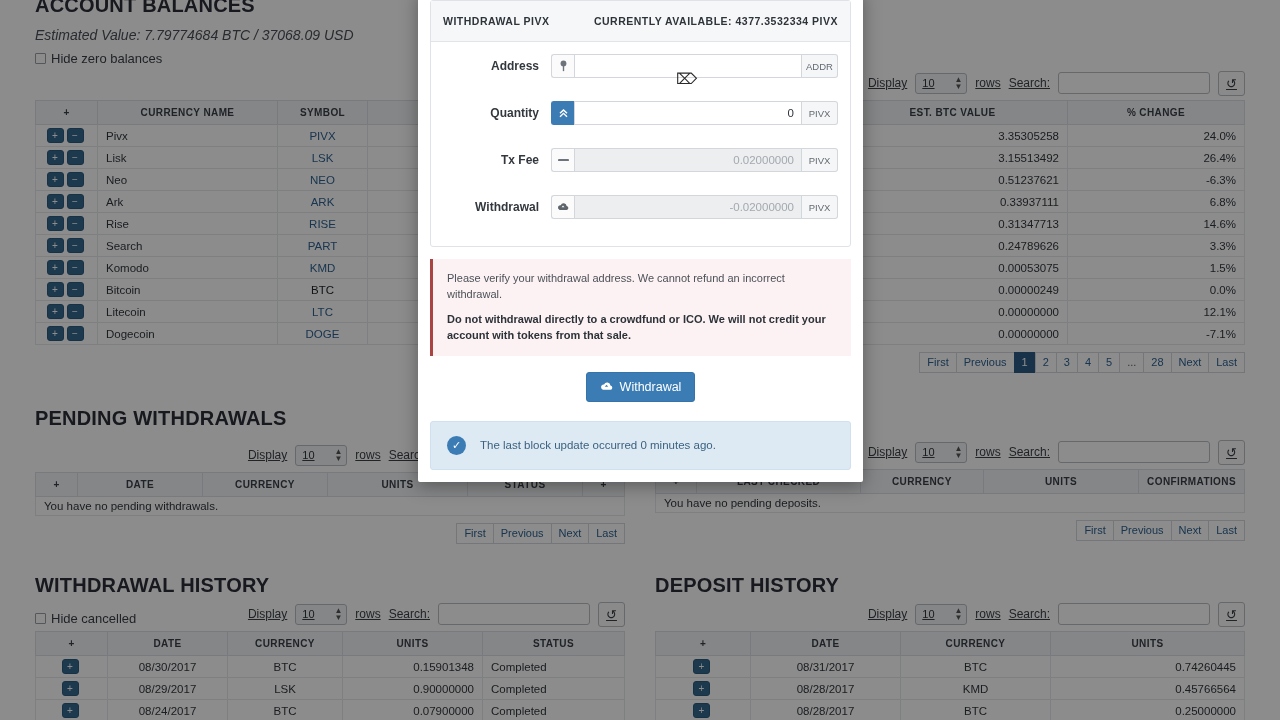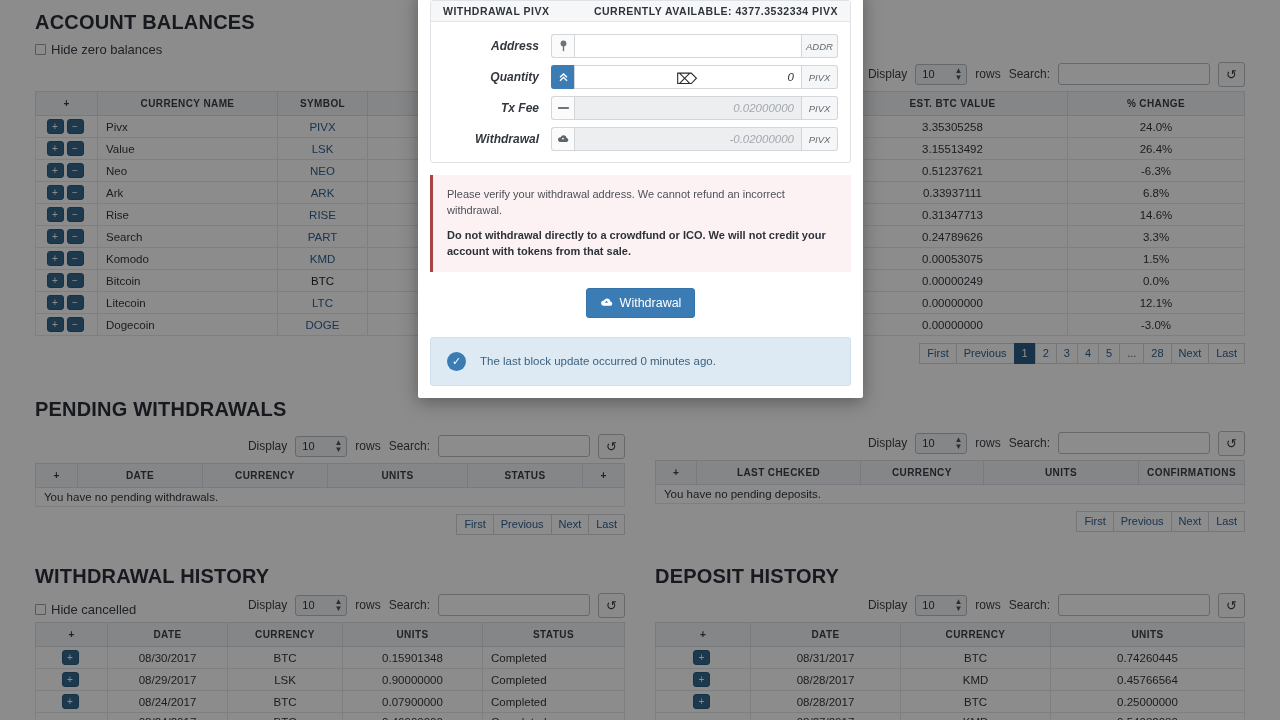--- a/index.html
+++ b/index.html
@@ -14,21 +14,21 @@
   }
   #page {
     position: relative;
     width: 1280px; height: 720px;
     overflow: hidden;
     background: #ffffff;
   }
   
   #bg {
     position: absolute; inset: 0;
-    padding: 17px 35px;
+    padding: 0 35px;
     background: #ffffff;
   }
   #bg::after {
     content: "";
     position: absolute; inset: 0;
     background: rgba(0,0,0,0.45);
     pointer-events: none;
     z-index: 50;
   }
   h2.section-title {
@@ -59,20 +59,21 @@
   }
   
   .tbl-controls {
     display: flex;
     align-items: center;
     justify-content: flex-end;
     gap: 8px;
     height: 34px;
     font-size: 12px;
     color: #3d4248;
+    text-decoration: underline;
   }
   .tbl-controls .lbl { color: #3d4248; }
   .select-box {
     position: relative;
     width: 52px; height: 21px;
     border: 1px solid #b9bfc5;
     background: #f3f4f6;
     border-radius: 3px;
     font-size: 11px;
     line-height: 19px;
@@ -119,21 +120,21 @@
     text-transform: uppercase;
     height: 22px;
   }
   table.dt td {
     border: 1px solid #e4e7ea;
     padding: 3px 8px;
     height: 18px;
     color: #32373d;
     vertical-align: middle;
   }
-  td.num { text-align: center; }
+  td.num { text-align: right; }
   td.ctr { text-align: center; }
   .sym { color: #2f6291; }
   .sym.dark { color: #22262b; }
   .btn-sq {
     display: inline-flex;
     align-items: center; justify-content: center;
     width: 17px; height: 15px;
     background: #34688f;
     border: 1px solid #2d5c7e;
     border-radius: 3px;
@@ -189,36 +190,35 @@
   }
   .panel {
     border: 1px solid #dfe2e6;
     border-radius: 3px;
     background: #fff;
     margin: 0 12px;
   }
   .panel-head {
     background: #f6f7f8;
     border-bottom: 1px solid #e2e5e8;
-    padding: 4px 12px;
+    padding: 14px 12px;
     display: flex;
     justify-content: space-between;
     align-items: center;
     font-size: 10.5px;
     font-weight: bold;
     letter-spacing: .5px;
     color: #2f343a;
     text-transform: uppercase;
   }
   .panel-body { padding: 12px 12px 4px 12px; }
   .form-row {
     display: flex;
     align-items: center;
-    margin-bottom: 7px;
-    font-style: italic;
+    margin-bottom: 23px;
   }
   .form-label {
     width: 108px;
     text-align: right;
     padding-right: 12px;
     font-size: 12px;
     font-weight: bold;
     color: #33383e;
   }
   .input-group {
@@ -323,20 +323,21 @@
 </style>
 </head>
 <body>
 
 <div id="page">
 
   <div id="bg">
 
     <div style="padding-top:0;">
       <h2 class="section-title" style="margin-top:-6px;">ACCOUNT BALANCES</h2>
+      <p class="est-value">Estimated Value: 7.79774684 BTC / 37068.09 USD</p>
       <label class="chk-row">
         <span class="chk-box"></span>
         <span>Hide zero balances</span>
       </label>
 
       <div class="tbl-controls">
         <span class="lbl">Display</span>
         <span class="select-box">
           <span>10</span>
           <span class="spin">▲<br>▼</span>
@@ -364,21 +365,21 @@
               <td class="ctr"><span class="btn-sq">+</span><span class="btn-sq">−</span></td>
               <td>Pivx</td>
               <td class="ctr"><span class="sym">PIVX</span></td>
               <td class="num"></td>
               <td class="num">4377.35323340</td>
               <td class="num">3.35305258</td>
               <td class="num">24.0%</td>
             </tr>
             <tr>
               <td class="ctr"><span class="btn-sq">+</span><span class="btn-sq">−</span></td>
-              <td>Value</td>
+              <td>Lisk</td>
               <td class="ctr"><span class="sym">LSK</span></td>
               <td class="num"></td>
               <td class="num">1927.71819189</td>
               <td class="num">3.15513492</td>
               <td class="num">26.4%</td>
             </tr>
             <tr>
               <td class="ctr"><span class="btn-sq">+</span><span class="btn-sq">−</span></td>
               <td>Neo</td>
               <td class="ctr"><span class="sym">NEO</span></td>
@@ -441,21 +442,21 @@
               <td class="num">0.00000000</td>
               <td class="num">12.1%</td>
             </tr>
             <tr>
               <td class="ctr"><span class="btn-sq">+</span><span class="btn-sq">−</span></td>
               <td>Dogecoin</td>
               <td class="ctr"><span class="sym">DOGE</span></td>
               <td class="num"></td>
               <td class="num">0.00000000</td>
               <td class="num">0.00000000</td>
-              <td class="num">-3.0%</td>
+              <td class="num">-7.1%</td>
             </tr>
           </tbody>
       </table>
 
       <div class="pager">
           <span class="pg">First</span>
           <span class="pg">Previous</span>
           <span class="pg active">1</span>
           <span class="pg">2</span>
           <span class="pg">3</span>

